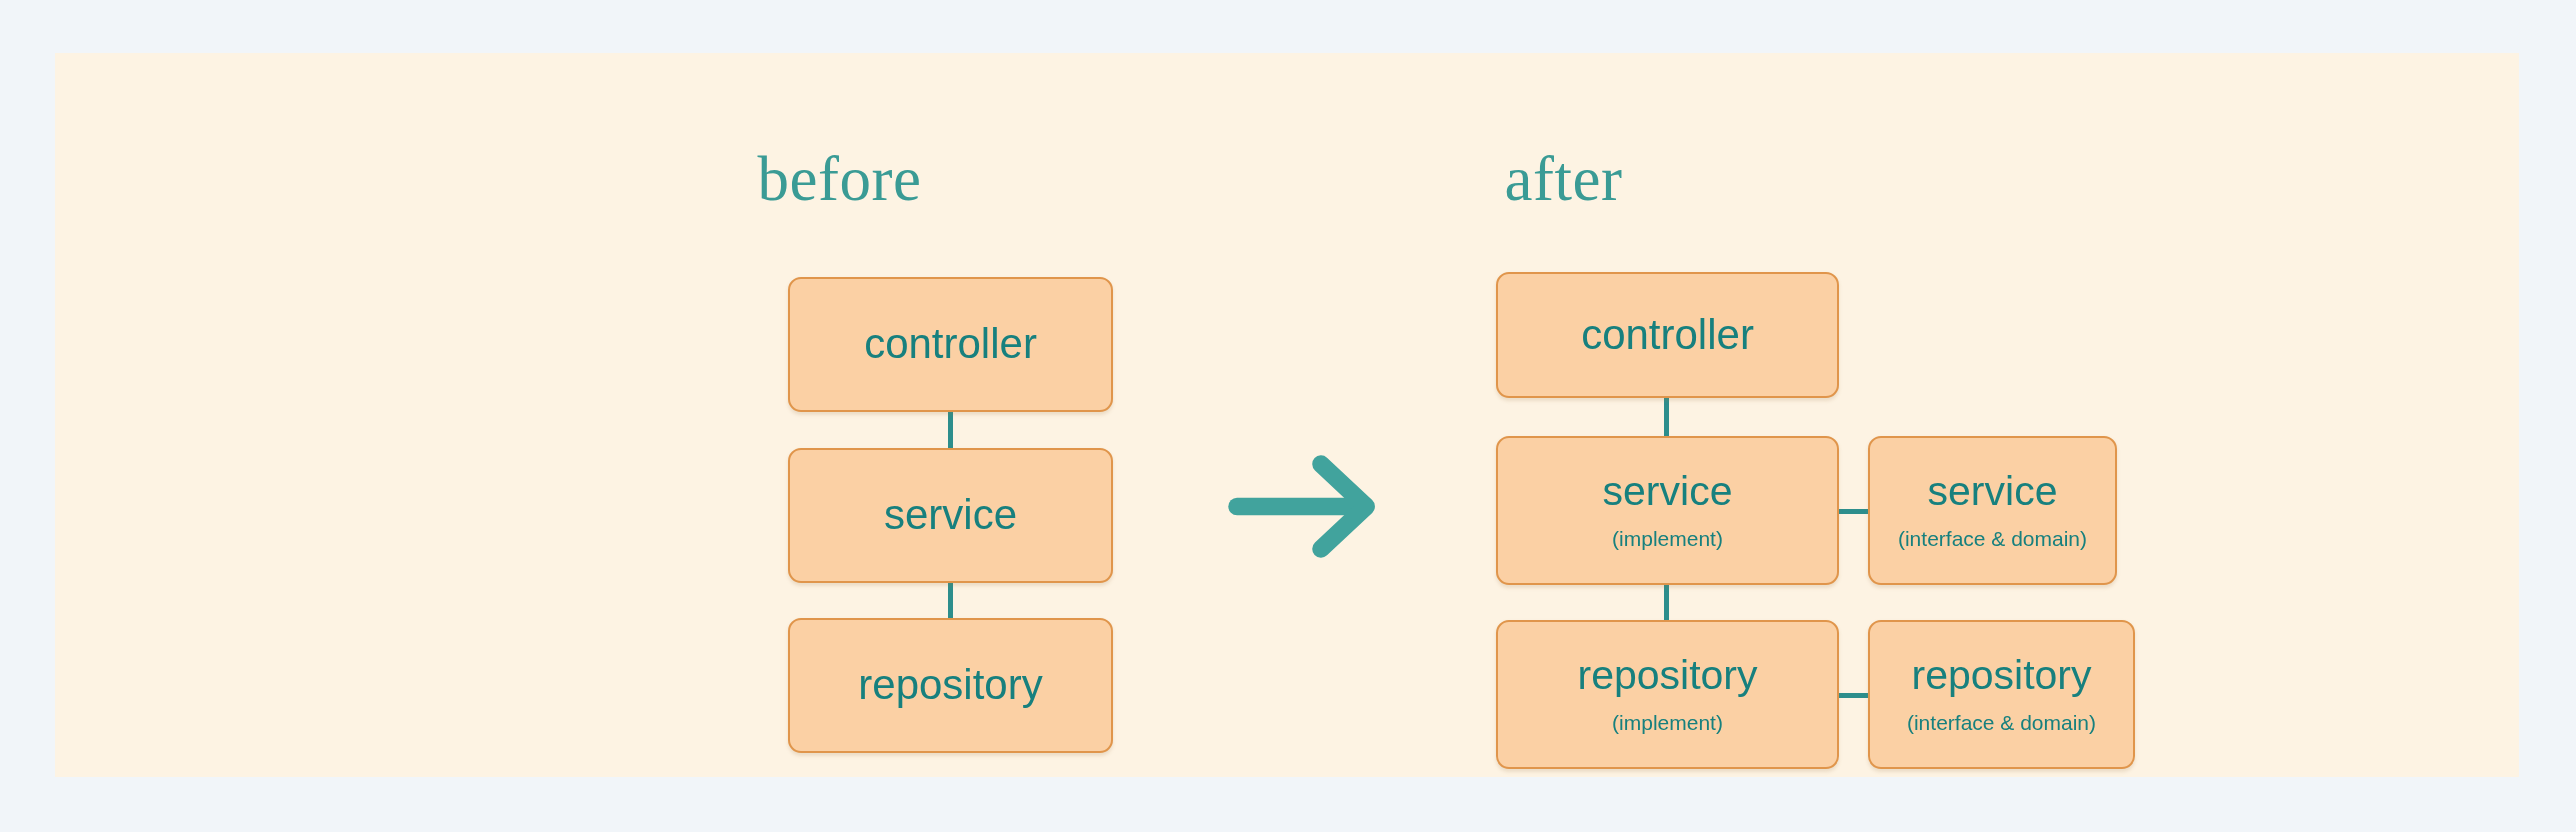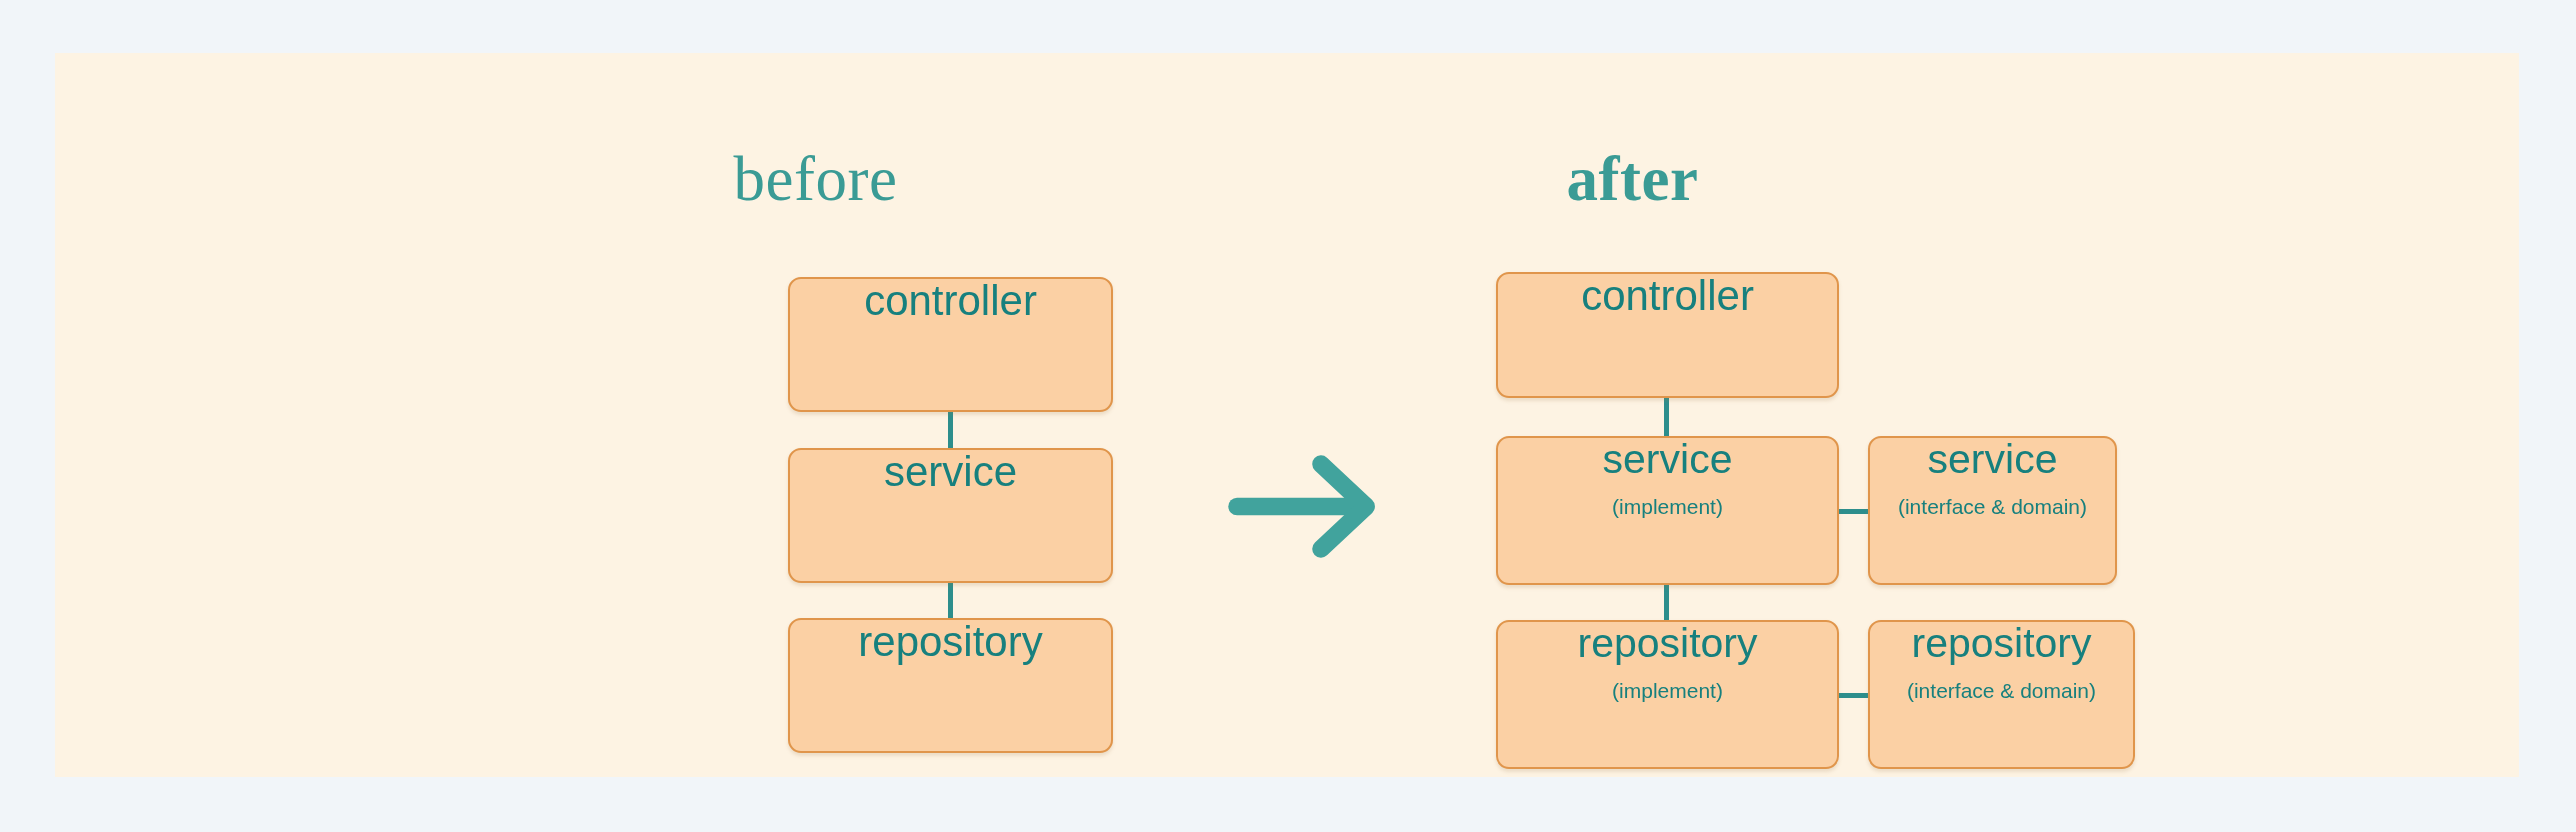--- a/index.html
+++ b/index.html
@@ -27,42 +27,41 @@
   .heading {
     position: absolute;
     font-family: "Liberation Serif", serif;
     font-size: 63px;
     color: #3a9b95;
     letter-spacing: 0.5px;
     white-space: nowrap;
     text-align: center;
   }
   .heading-before {
-    left: 622px;
+    left: 646px;
     top: 90px;
     width: 277px;
   }
   .heading-after {
-    left: 1439px;
+    left: 1370px;
     top: 90px;
     width: 277px;
-    font-weight: bold;
   }
 
   
   .node {
     position: absolute;
     box-sizing: border-box;
     background: #fbd0a4;
     border: 2.8px solid #e0954b;
     border-radius: 13px;
     display: flex;
     flex-direction: column;
     align-items: center;
-    justify-content: flex-start;
+    justify-content: center;
     color: #17807e;
     box-shadow: 0 2.8px 3.7px rgba(160, 120, 70, 0.18);
   }
   .node .title {
     font-size: 41px;
     line-height: 1.05;
     white-space: nowrap;
   }
   .node .sub {
     font-size: 21px;

